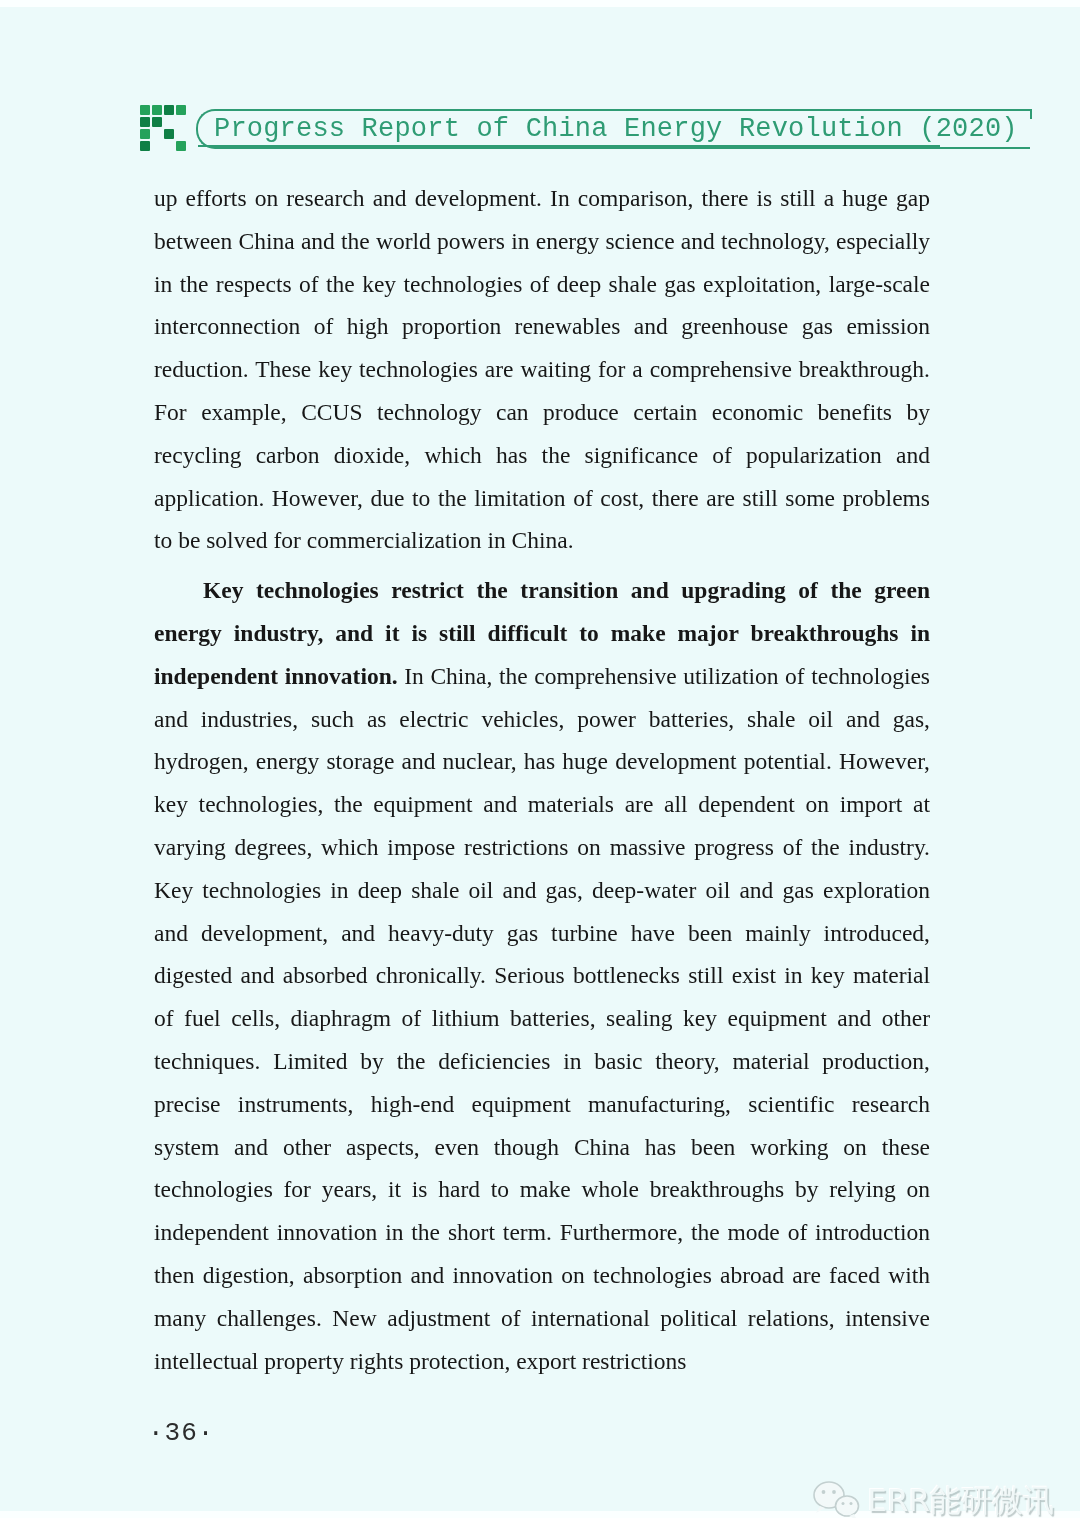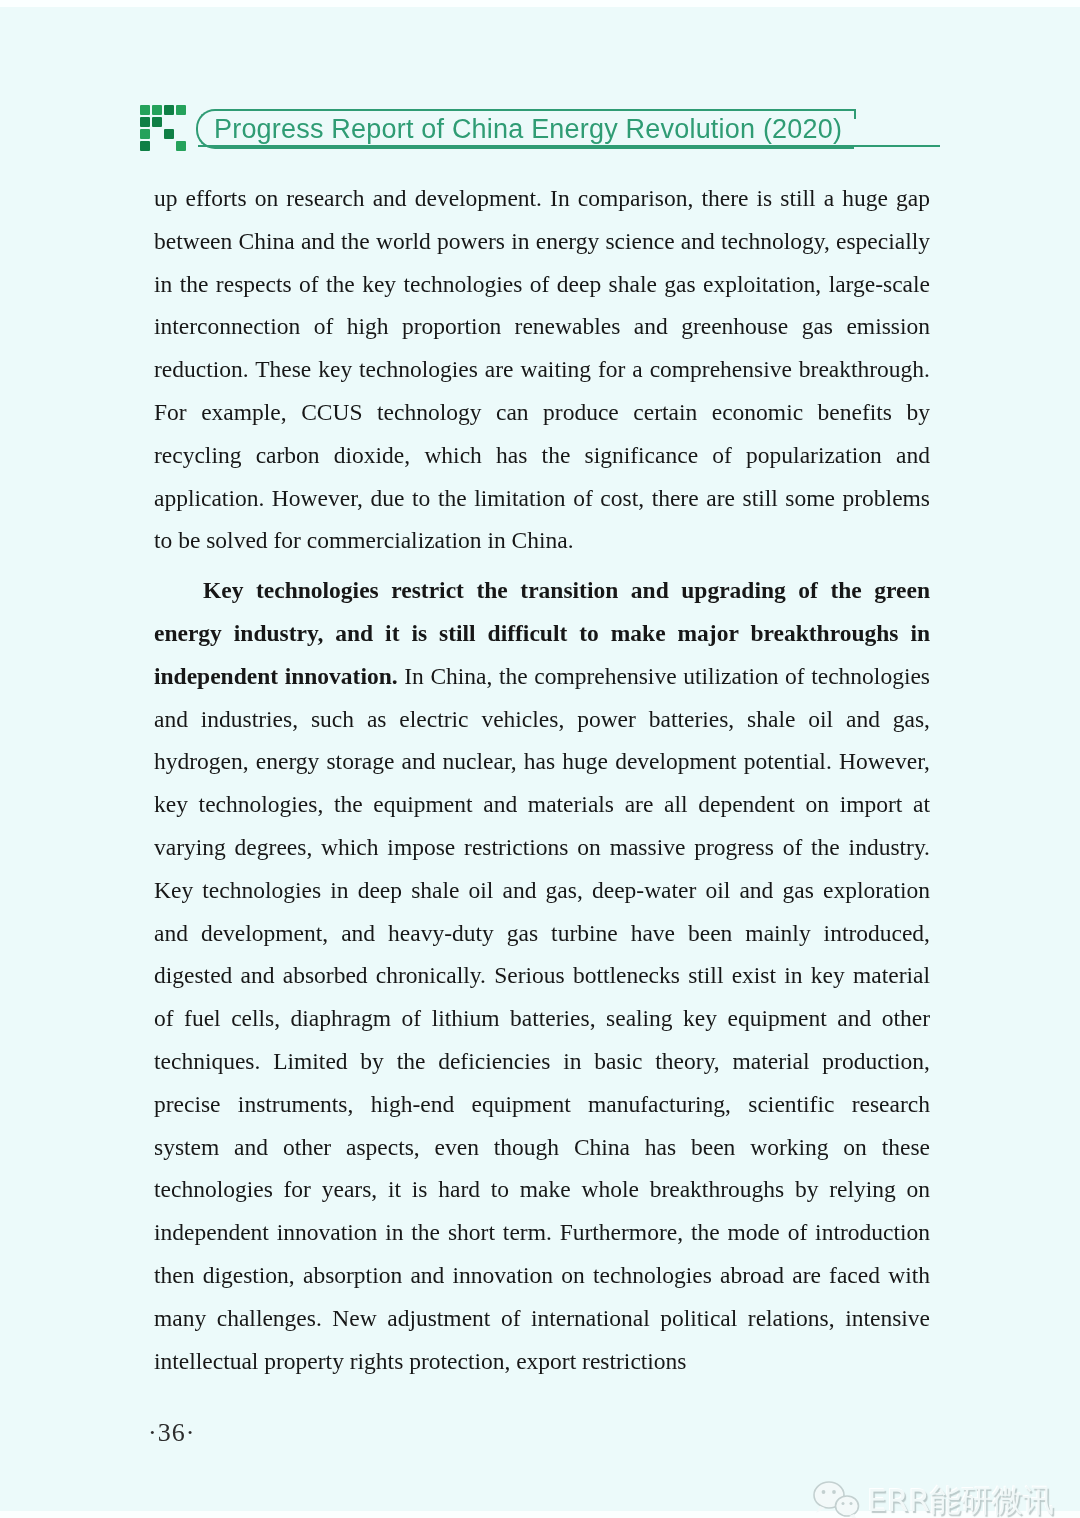--- a/index.html
+++ b/index.html
@@ -26,39 +26,39 @@
     border:2px solid #2f9c74;border-right:none;
     border-radius:19px 0 0 19px;
     display:flex;align-items:center;
     padding:0 12px 0 16px;
     background:transparent;
   }
   .title-capsule::after{ 
     content:'';position:absolute;right:-2px;top:-2px;width:2px;height:10px;background:#2f9c74;
   }
   .title-text{
-    font-family:Liberation Sans, sans-serif;
+    font-family:Liberation Mono, monospace;
     font-size:27px;color:#2f9c74;letter-spacing:0.2px;white-space:nowrap;
   }
   .header-underline{
     position:absolute;left:58px;top:43px;right:0;height:2px;background:#2f9c74;
   }
   
   .body-text{
     position:absolute;left:147px;top:163px;width:790px;
     font-size:23.5px;line-height:42.8px;color:#171717;
     text-align:justify;
   }
   .body-text p{margin:7px;}
   .body-text p.indent{text-indent:49px;}
   .body-text b{font-weight:bold;}
   
   .page-number{
     position:absolute;left:148px;top:1411px;
-    font-family:Liberation Serif, serif;
+    font-family:Liberation Mono, monospace;
     font-size:26px;color:#2c2c2c;letter-spacing:1px;
   }
   .watermark{
     position:absolute;right:26px;top:1468px;height:52px;
     display:flex;align-items:center;gap:4px;
   }
   .watermark-text{
     font-family:"DejaVu Sans", sans-serif;
     font-size:31px;color:#f1f8f8;
     text-shadow:1.5px 1.5px 1px rgba(158,174,174,0.65), -1px -1px 0 rgba(255,255,255,0.95);

